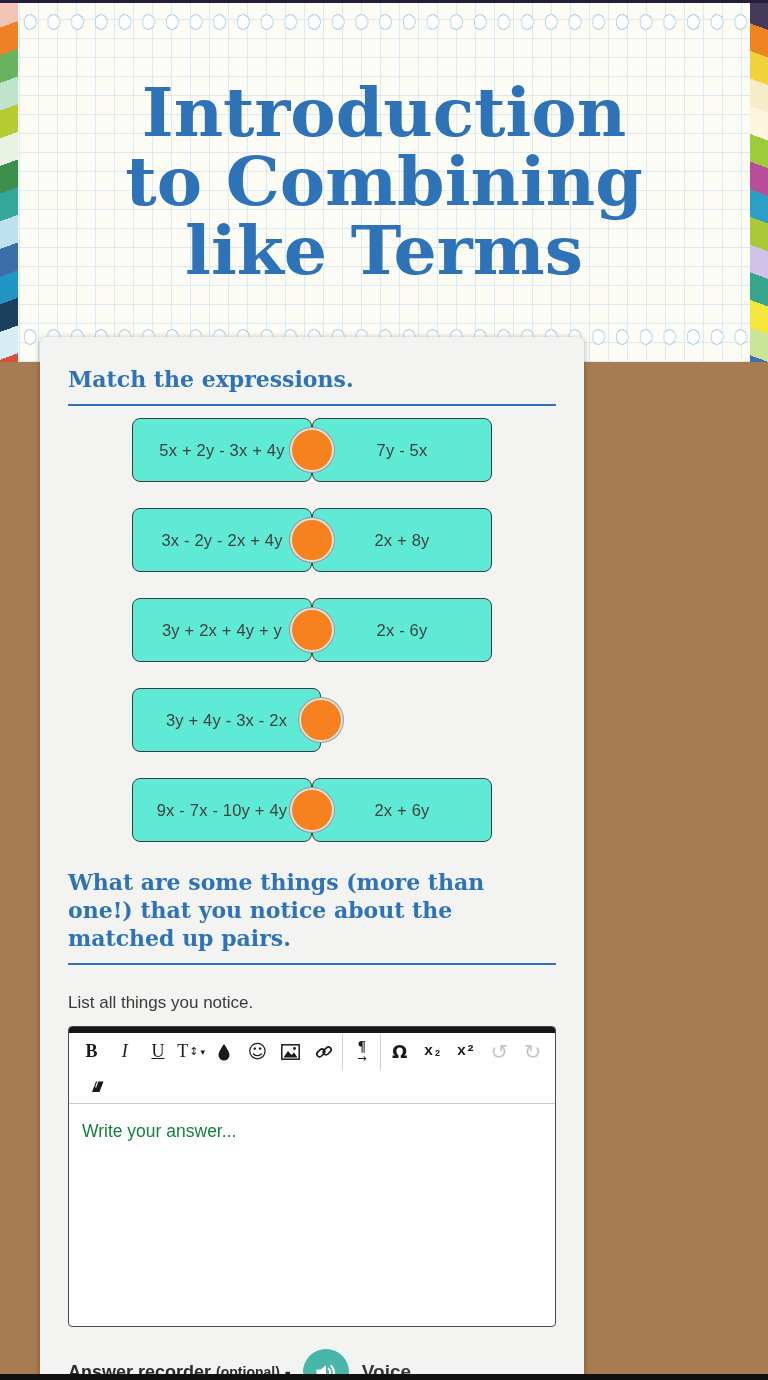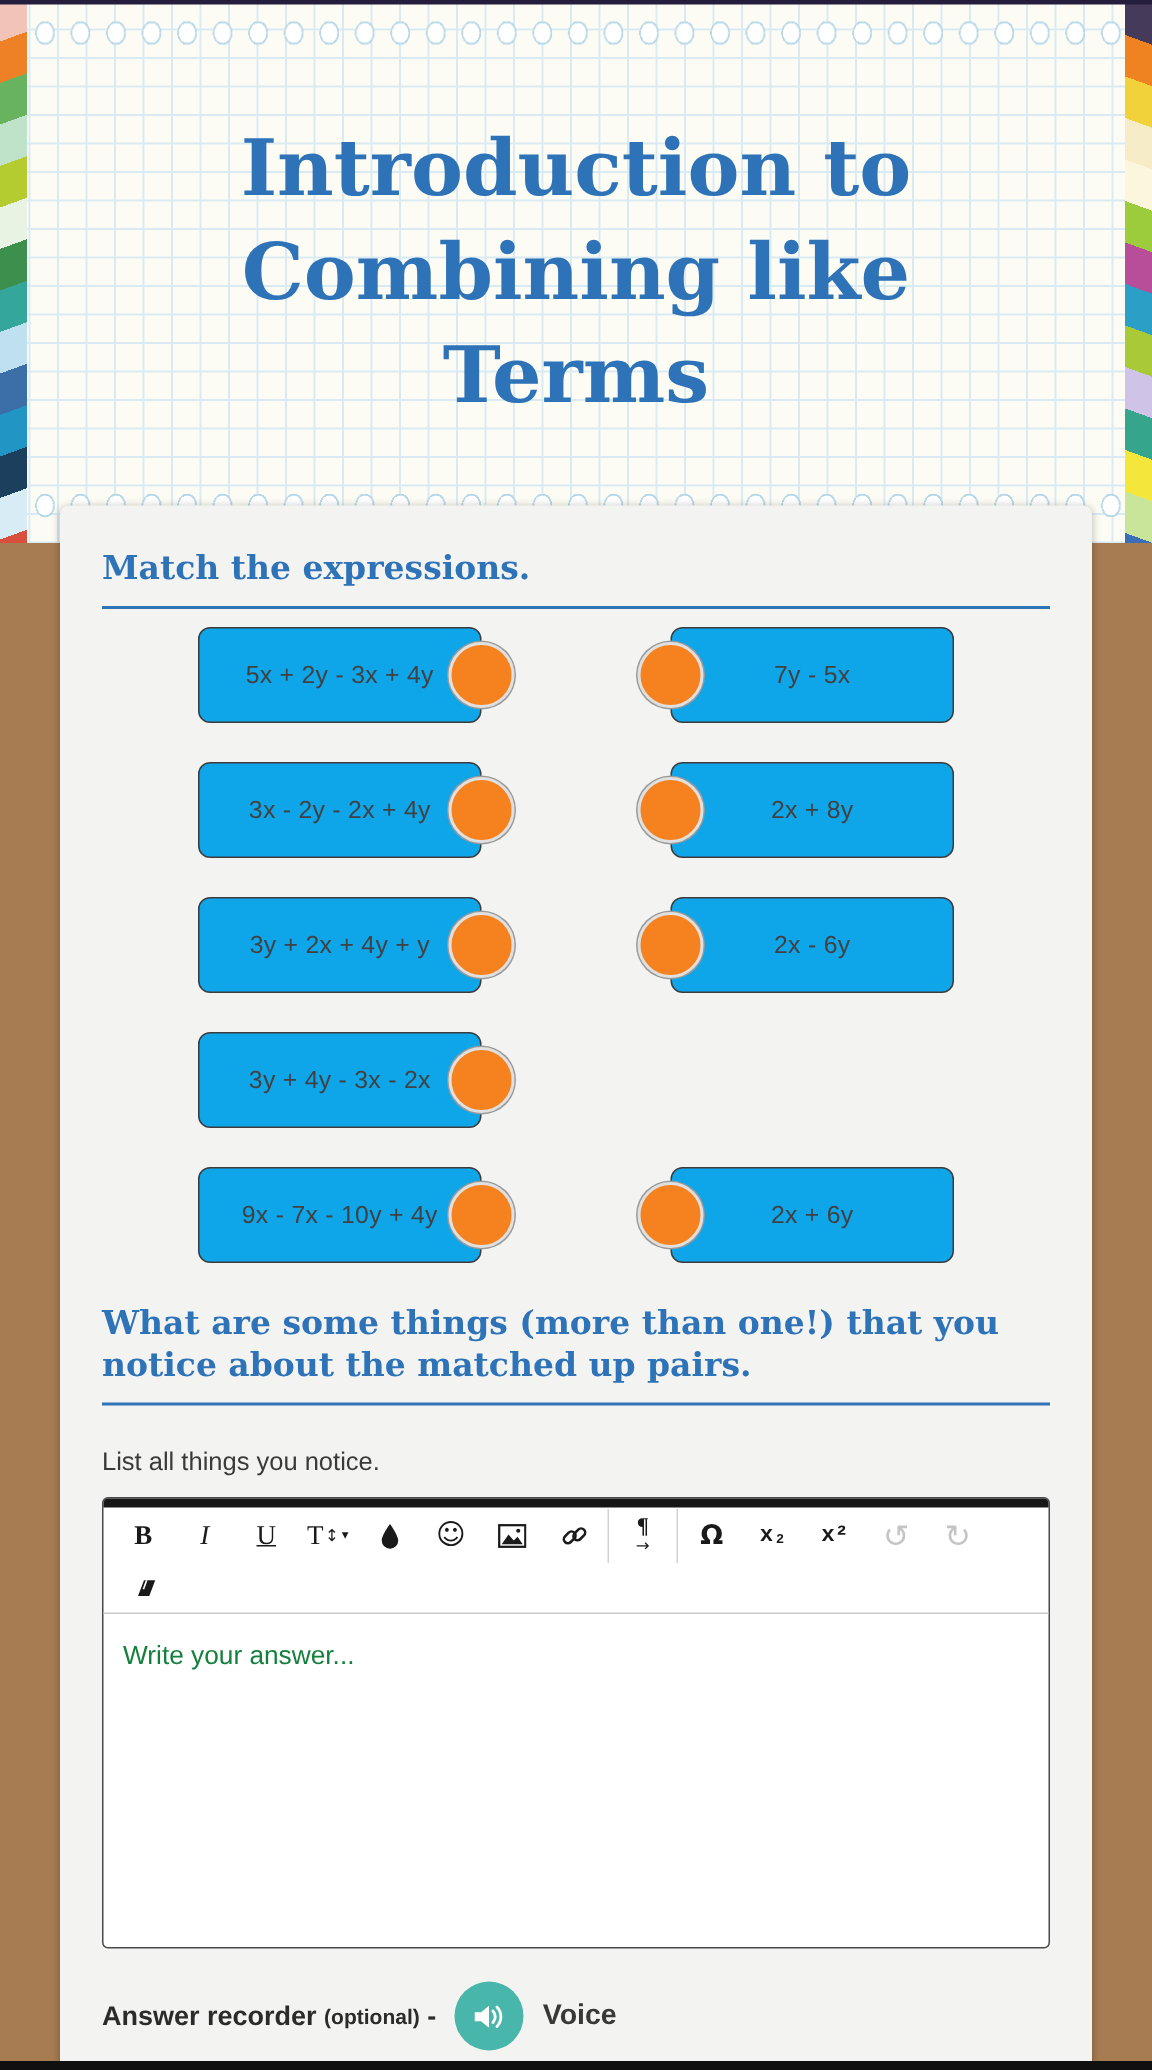--- a/index.html
+++ b/index.html
@@ -23,36 +23,36 @@
   .stripe { position:absolute; top:0; bottom:0; width:18px; }
   .stripe.left { left:0; background:linear-gradient(160deg,
       #f2c3b7 0 26px,#ee8026 26px 52px,#67b35f 52px 78px,#bfe3c9 78px 104px,#b5cc31 104px 130px,
       #e8f3e4 130px 156px,#3d8f4e 156px 182px,#35a79a 182px 208px,#bfe0ee 208px 234px,#3c6fa8 234px 260px,
       #2196c4 260px 286px,#1d3f5e 286px 312px,#d7ecf4 312px 338px,#d94f3d 338px 364px); }
   .stripe.right { right:0; background:linear-gradient(200deg,
       #463a5a 0 28px,#ef8322 28px 54px,#f2d23b 54px 80px,#f7ecc8 80px 106px,#fbf6dc 106px 132px,
       #9ccb3b 132px 158px,#b84d9a 158px 184px,#2b9fc6 184px 210px,#aac936 210px 236px,#cfc4e8 236px 262px,
       #35a58c 262px 288px,#f4e63a 288px 314px,#c9e59a 314px 340px,#3a6fb5 340px 366px); }
   .page-title { position:absolute; top:78px; left:0; right:0; text-align:center;
-    font-family:"DejaVu Serif", serif; font-size:52px; line-height:69px; color:#2e73b8;
+    font-family:"DejaVu Serif", serif; font-size:68px; line-height:69px; color:#2e73b8;
     padding:0 116px; }
 
   
-  .sheet { position:absolute; left:40px; top:337px; width:688px; height:1043px; z-index:2;
+  .sheet { position:absolute; left:40px; top:337px; width:544px; height:1043px; z-index:2;
     background:#f3f3f2; border-radius:6px 6px 0 0; box-shadow:0 1px 6px rgba(0,0,0,0.3);
     padding:28px 28px 0 28px; }
 
   .section-heading { font-family:"DejaVu Serif", serif; font-size:22px; line-height:28px;
     color:#2e73b8; padding-bottom:11px; border-bottom:2px solid #2e73b8; }
 
   
   .match-rows { margin-top:12px; }
   .match-row { display:flex; align-items:center; height:64px; margin-bottom:26px; padding:0 64px; }
   .spacer { flex:1; }
-  .card { position:relative; width:189px; height:64px; background:#0ea5e9;
+  .card { position:relative; width:189px; height:64px; background:#5eead4;
     border:1.5px solid #3c3c3c; border-radius:8px; display:flex; align-items:center; justify-content:center;
     font-size:16.5px; color:#414141; letter-spacing:0.2px; }
   .dot { position:absolute; top:50%; width:44px; height:44px; margin-top:-22px; border-radius:50%;
     background:#f6821f; border:2px solid #e0e0e0; box-shadow:0 0 0 1px #9a9a9a; }
   .card.left .dot { right:-23px; }
   .card.right .dot { left:-23px; }
 
   .notice-heading { }
   .prompt { margin-top:28px; font-size:17px; color:#3a3a3a; }
 

